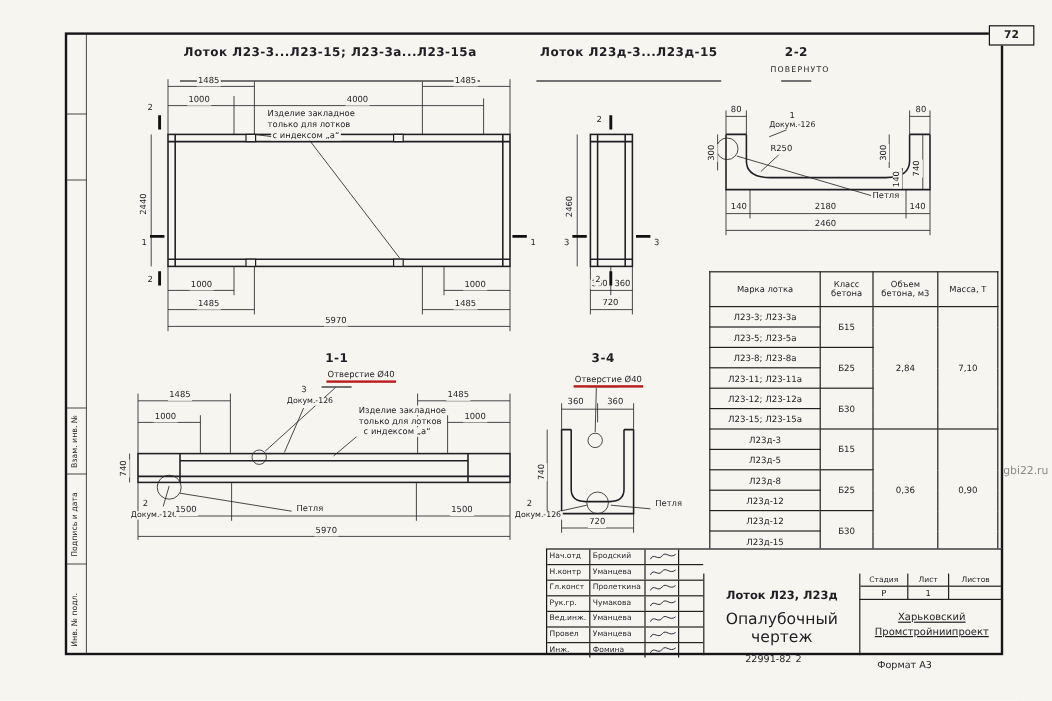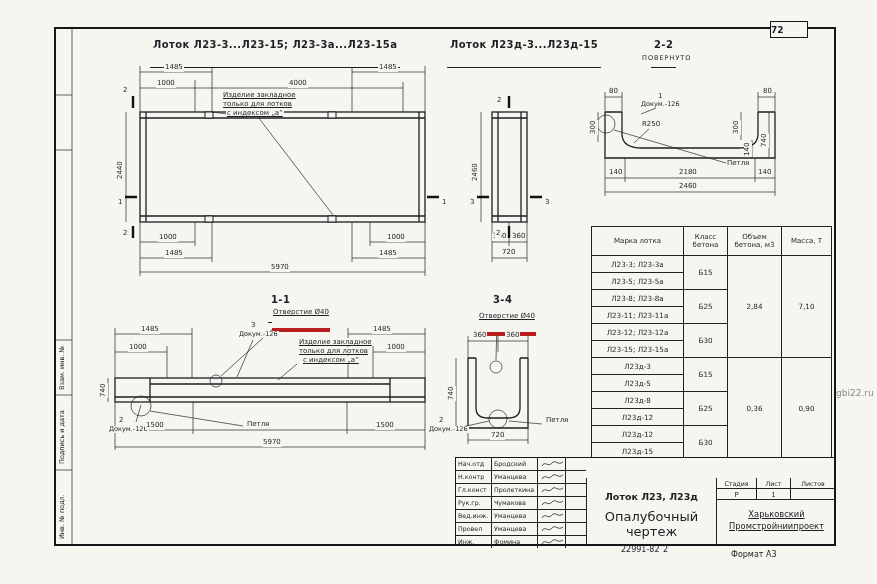--- a/index.html
+++ b/index.html
@@ -8,28 +8,28 @@
   svg.linework{position:absolute;left:0;top:0;}
   .o{fill:none;stroke:#1e1e24;stroke-width:1.3;}
   .d{fill:none;stroke:#26262c;stroke-width:0.7;}
   .k{fill:none;stroke:#111;stroke-width:2.4;}
   .fr{fill:none;stroke:#15151a;stroke-width:2;}
   .emb{fill:#f7f5ef;stroke:#1e1e24;stroke-width:1;}
 
   .lbl{position:absolute;font-size:8px;line-height:1.1;white-space:nowrap;background:#f7f5ef;padding:0 1px;}
   .dim{font-size:7px;}
   .tiny{font-size:6.5px;}
-  .note{font-size:7px;line-height:1.15;text-decoration:underline;}
+  .note{font-size:7px;line-height:1.15;}
   .hdg{font-size:10px;font-weight:bold;letter-spacing:.4px;border-bottom:1px solid #1e1e24;padding:0 3px 17px;}
   .v{transform:rotate(-90deg);transform-origin:left top;}
-  .ul{border-bottom:4px solid #b91c1c;padding-bottom:12px;}
+  .ul{border-bottom:2px solid #b91c1c;padding-bottom:1px;}
   .wm{position:absolute;left:836px;top:388px;font-size:9px;color:#8b8b8b;background:transparent;}
 
-  .pagebox{position:absolute;left:770px;top:21px;width:36px;height:15px;border:1.5px solid #15151a;
-           display:flex;align-items:center;font-size:9px;font-weight:bold;background:#f7f5ef;}
+  .pagebox{position:absolute;left:824px;top:21px;width:36px;height:15px;border:1.5px solid #15151a;
+           display:flex;align-items:center;justify-content:center;font-size:9px;font-weight:bold;background:#f7f5ef;}
 
   table.spec{position:absolute;left:591px;top:226px;border-collapse:collapse;background:#f7f5ef;
              font-size:7.2px;table-layout:fixed;}
   table.spec th,table.spec td{border:1px solid #222;text-align:center;padding:0 2px;font-weight:normal;overflow:hidden;}
   table.spec th{height:28px;font-size:7px;line-height:1.15;}
   table.spec td{height:16px;}
   table.spec{border:1.5px solid #15151a;}
 
   .tblock{position:absolute;left:455px;top:457px;width:380px;height:88px;border:1.6px solid #15151a;
           background:#f7f5ef;box-sizing:border-box;}

